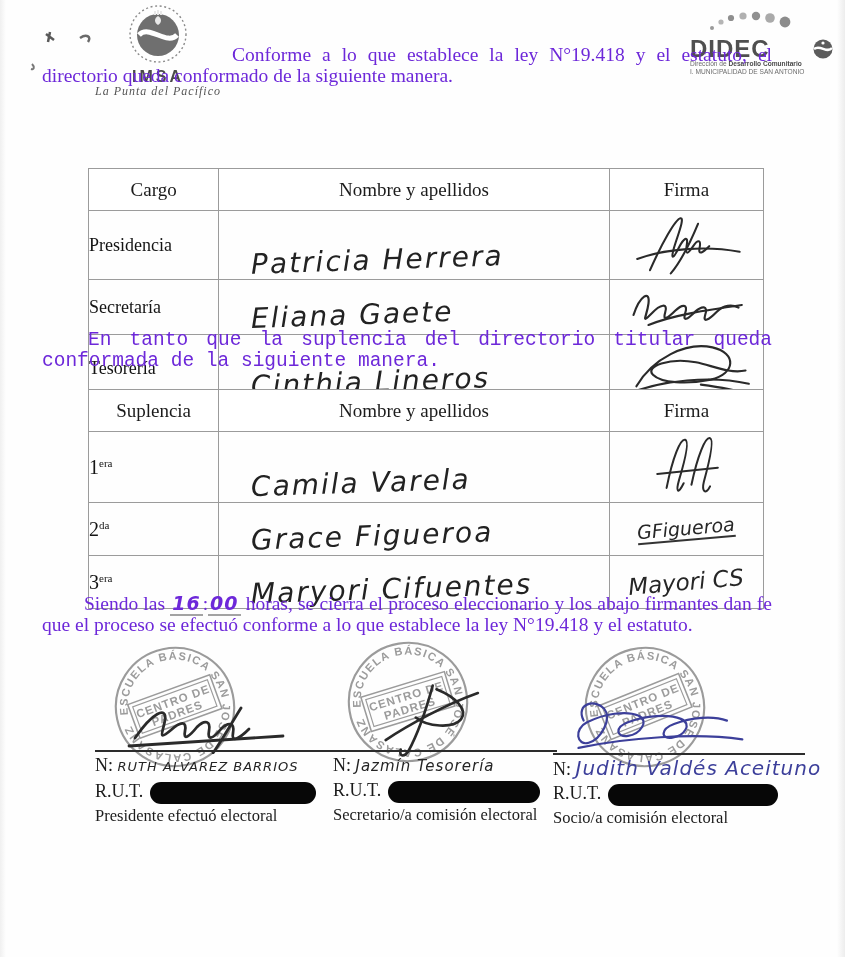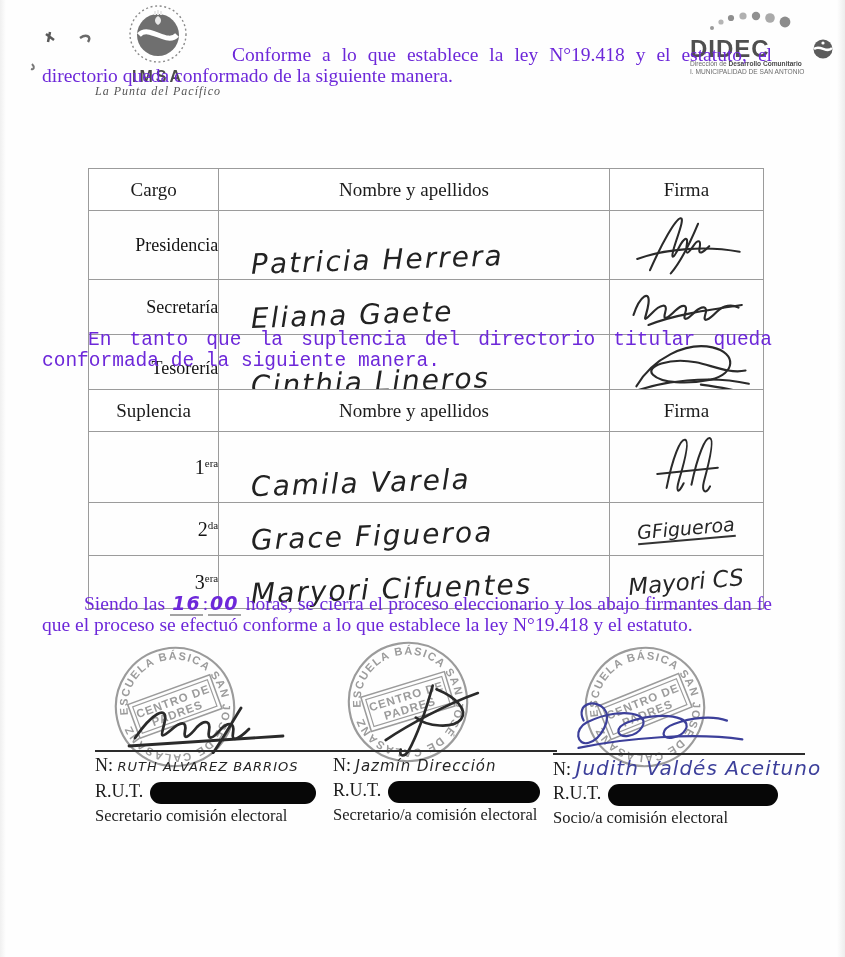--- a/index.html
+++ b/index.html
@@ -25,21 +25,21 @@
         text-align:justify;color:#6d28d9;}
   .ind{display:inline-block;}
   .time{font-family:"DejaVu Sans",sans-serif;font-style:italic;font-weight:bold;font-size:19px;
         border-bottom:2px solid #a3a3a3;padding:0 2px;letter-spacing:1px;}
 
   
   table.doc{position:absolute;left:88px;border-collapse:collapse;width:676px;table-layout:fixed;}
   table.doc td,table.doc th{border:1px solid #9b9b9b;padding:0;}
   table.doc th{font-weight:normal;font-size:19px;height:41px;background:#fff;}
   .c1{width:130px;} .c2{width:390px;} .c3{width:154px;}
-  td.role-cell{font-size:18px;text-align:right;height:52px;color:#141414;}
+  td.role-cell{font-size:18px;text-align:left;height:52px;color:#141414;}
   td.name-cell{vertical-align:bottom;}
   .hw-name{display:inline-block;font-family:"DejaVu Sans",sans-serif;font-style:italic;
            font-size:28px;letter-spacing:2px;color:#222;transform:rotate(-2deg);
            padding:0 0 2px 32px;white-space:nowrap;}
   td.sig-cell{text-align:center;vertical-align:middle;overflow:visible;}
   td.sig-cell svg{overflow:visible;}
   .hw-sig{display:inline-block;font-family:"DejaVu Sans",sans-serif;font-style:italic;
           font-size:23px;color:#262626;transform:rotate(-5deg);white-space:nowrap;}
   sup.ord{font-size:11px;}
   .ord-num{font-size:20px;}
@@ -275,35 +275,35 @@
     </svg>
     <div class="sign-line"></div>
     <div class="sign-row">
       <span>N:</span>
       <span class="sign-n caps">Ruth Alvarez Barrios</span>
     </div>
     <div class="sign-row">
       <span>R.U.T.</span>
       <span class="redact" style="width:166px;"></span>
     </div>
-    <div class="sign-role">Secretario comisión electoral</div>
+    <div class="sign-role">Presidente efectuó electoral</div>
   </div>
 
   <div class="sign" style="left:333px;top:750px;width:224px;">
     <svg class="sig-free" style="left:30px;top:-72px;" width="130" height="80" viewBox="0 0 130 85">
       <g stroke="#2a2a2a" stroke-width="2.8" fill="none" stroke-linecap="round">
         <path d="M74,12 C94,20 108,34 100,44 C92,54 64,52 52,42"></path>
         <path d="M70,8 C64,30 56,56 44,78 C40,84 34,84 36,76"></path>
         <path d="M20,66 C44,50 84,28 118,16"></path>
       </g>
     </svg>
     <div class="sign-line"></div>
     <div class="sign-row">
       <span>N:</span>
-      <span class="sign-n">Jazmín Dirección</span>
+      <span class="sign-n">Jazmín Tesorería</span>
     </div>
     <div class="sign-row">
       <span>R.U.T.</span>
       <span class="redact" style="width:152px;"></span>
     </div>
     <div class="sign-role">Secretario/a comisión electoral</div>
   </div>
 
   <div class="sign" style="left:553px;top:753px;width:252px;">
     <svg class="sig-free" style="left:-2px;top:-58px;" width="212" height="64" viewBox="0 0 212 75">

